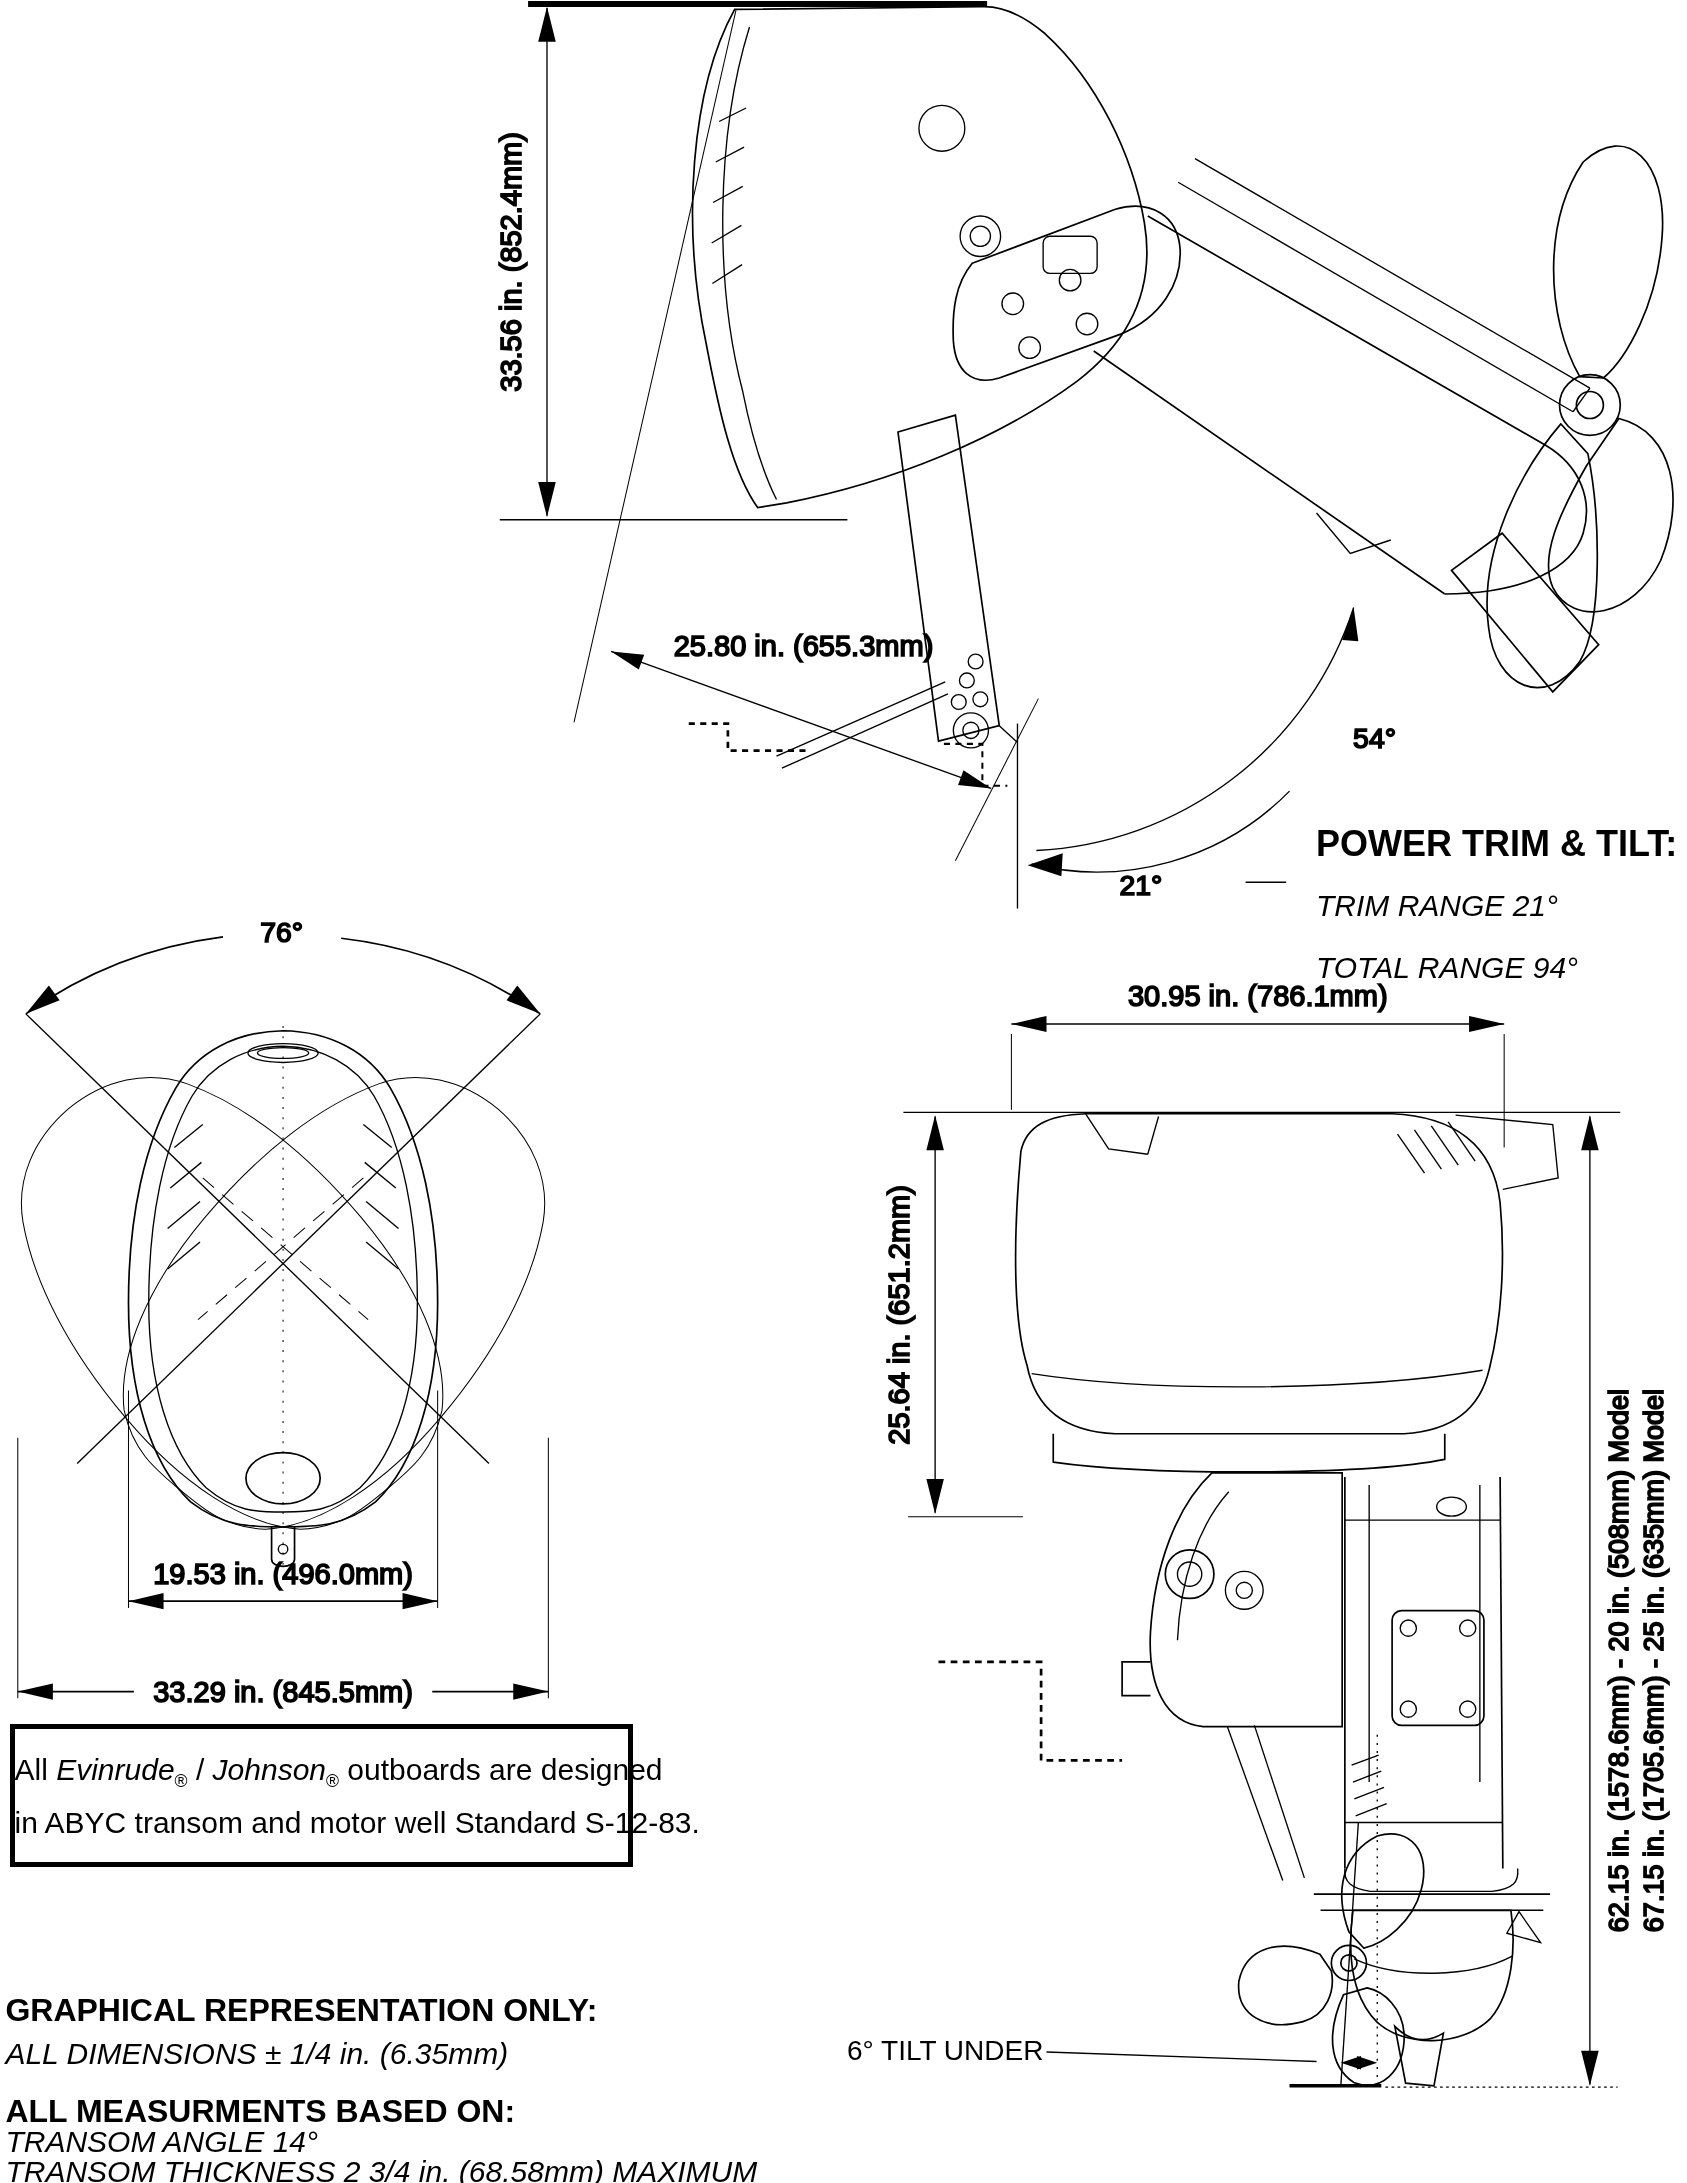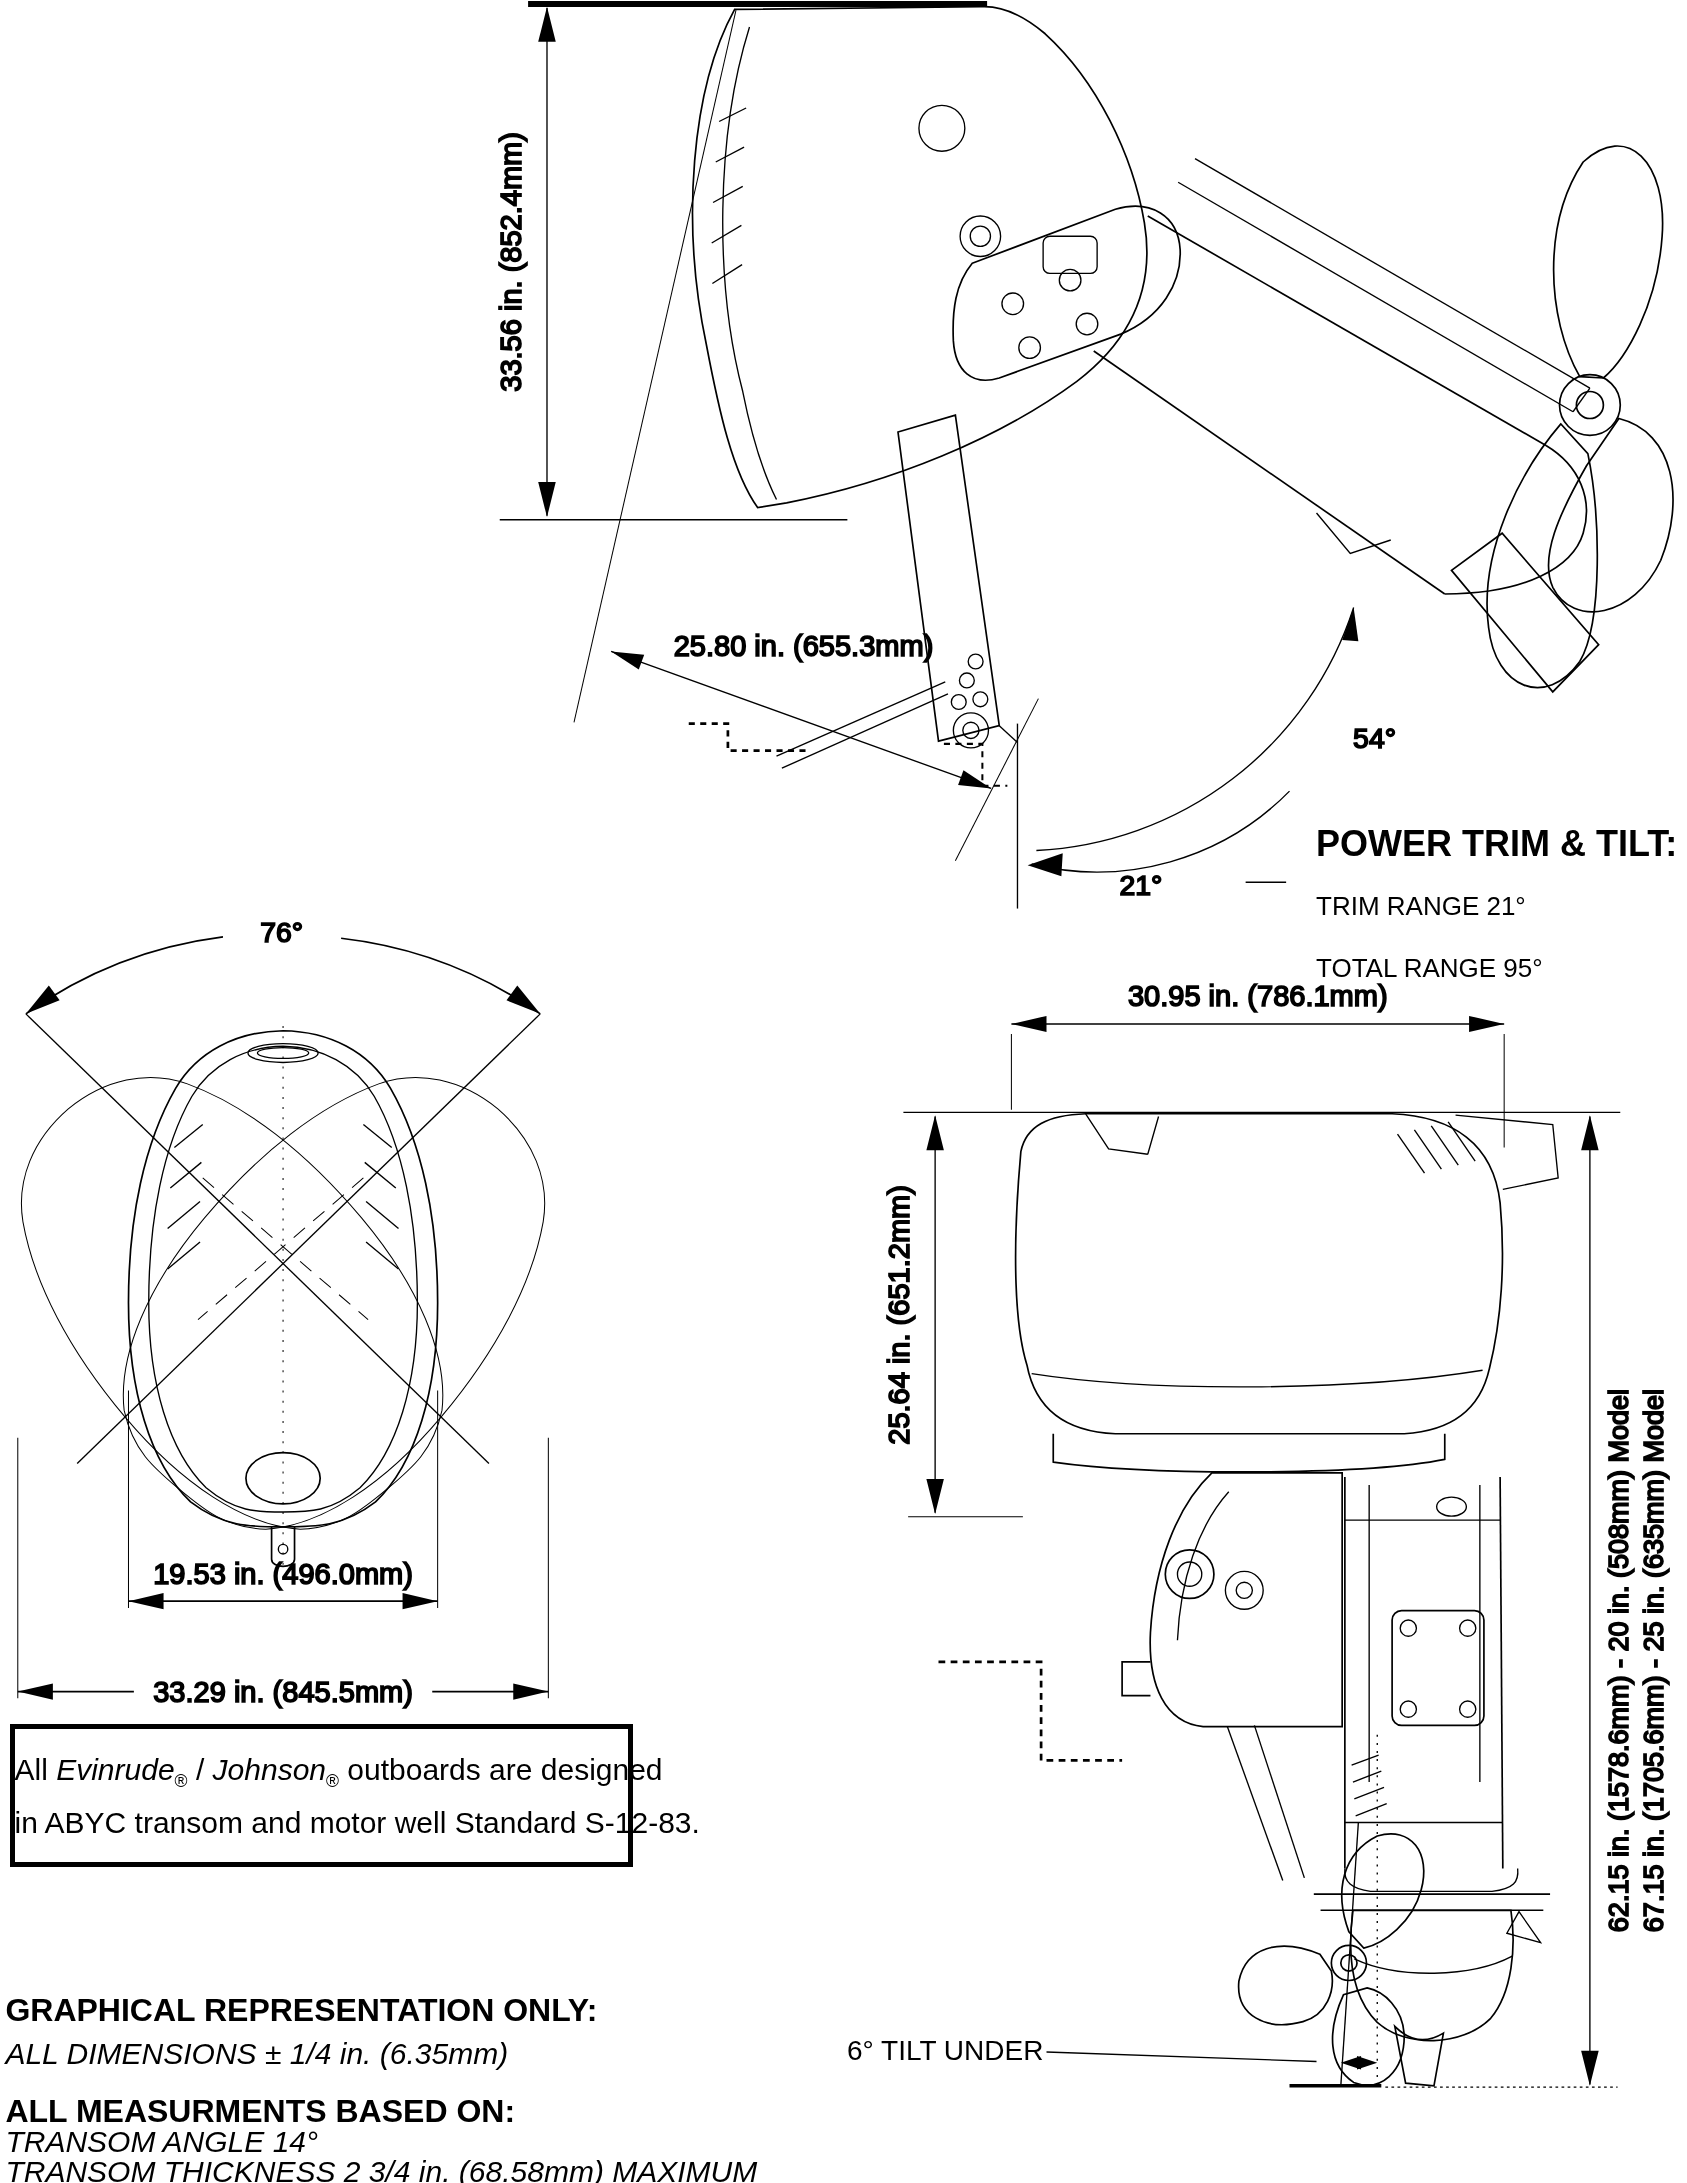--- a/index.html
+++ b/index.html
@@ -9,21 +9,21 @@
     overflow:hidden;
   }
   .drawing { position:absolute; left:0; top:0; width:1688px; height:2183px; }
   svg text { font-family:"Liberation Sans", sans-serif; fill:#000000; }
   .dim-text { font-size:43px; }
   .angle-text { font-size:42px; }
   .model-text { font-size:40px; }
 
   .callout { position:absolute; line-height:62px; white-space:nowrap; }
   .callout-title { font-size:36px; font-weight:bold; }
-  .callout-line { font-size:26px; }
+  .callout-line { font-size:30px; font-style:italic; }
 
   .clearance-box {
     position:absolute; left:9.5px; top:1724px; width:623px; height:143px;
     border:5.4px solid #000; box-sizing:border-box;
     display:flex; flex-direction:column; justify-content:center;
     text-align:center; font-size:30px; line-height:41px; white-space:nowrap;
   }
   .brand { font-style:italic; }
   .reg { font-size:17.6px; vertical-align:sub; }
 
@@ -271,21 +271,21 @@
     <text class="dim-text" x="1863" y="1490" text-anchor="middle">30.95 in. (786.1mm)</text>
     <text class="dim-text" text-anchor="middle" transform="translate(1346,1948) rotate(-90)">25.64 in. (651.2mm)</text>
     <text class="model-text" text-anchor="middle" transform="translate(2412,2460) rotate(-90)">62.15 in. (1578.6mm) - 20 in. (508mm) Model</text>
     <text class="model-text" text-anchor="middle" transform="translate(2464,2460) rotate(-90)">67.15 in. (1705.6mm) - 25 in. (635mm) Model</text>
   </g>
 </svg>
 
 <div class="callout" style="left:1316px; top:813px;">
   <div class="callout-title">POWER TRIM &amp; TILT:</div>
   <div class="callout-line">TRIM RANGE 21°</div>
-  <div class="callout-line">TOTAL RANGE 95°</div>
+  <div class="callout-line">TOTAL RANGE 94°</div>
 </div>
 
 <div class="tilt-under-label">6° TILT UNDER</div>
 
 <div class="clearance-box">
   <div><span>All </span><span class="brand">Evinrude</span><span class="reg">®</span><span> / </span><span class="brand">Johnson</span><span class="reg">®</span><span> outboards are designed</span></div>
   <div>in ABYC transom and motor well Standard S-12-83.</div>
 </div>
 
 <div class="note-heading" style="top:1992px;">GRAPHICAL REPRESENTATION ONLY:</div>

